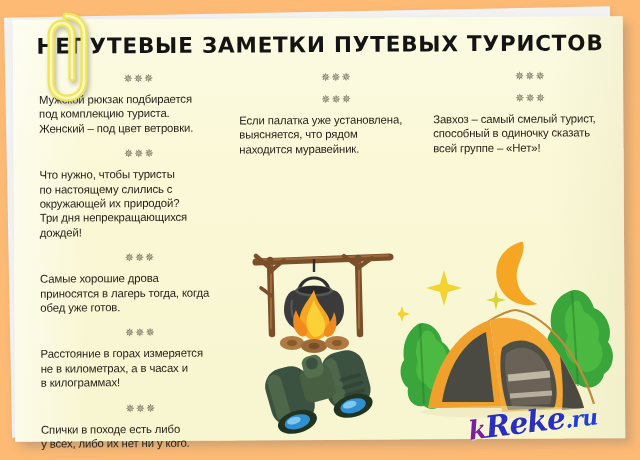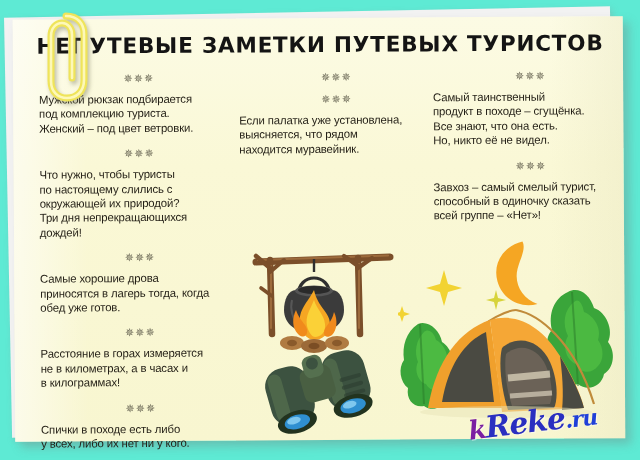--- a/index.html
+++ b/index.html
@@ -1,21 +1,21 @@
 <!DOCTYPE html>
 <html><head>
 <meta charset="utf-8">
 <style>
   html,body{margin:0;padding:0;}
   body{
     width:640px;height:460px;overflow:hidden;
     background:#ffffff;
     font-family:"Liberation Sans", sans-serif;
   }
-  .stage{position:relative;width:640px;height:460px;background:#5eead4;}
+  .stage{position:relative;width:640px;height:460px;background:#fdba74;}
 
   
   .sheet{
     position:absolute;
     left:14px; top:18px; width:610px; height:422px;
     background:linear-gradient(180deg,#fcfbe4 0%, #faf8d6 35%, #f8f6d0 100%);
     box-shadow:6px 6px 10px rgba(120,120,120,.35);
     transform:rotate(-0.35deg);
     transform-origin:50% 50%;
   }
@@ -160,24 +160,20 @@
         <div class="stars">✵✵✵</div>
         <div class="note">Если палатка уже установлена,
 выясняется, что рядом
 находится муравейник.</div>
       </div>
     </div>
 
     <div class="col col-2">
       <div class="blk">
         <div class="stars">✵✵✵</div>
-        <div class="note">Самый таинственный
-продукт в походе – сгущёнка.
-Все знают, что она есть.
-Но, никто её не видел.</div>
       </div>
       <div class="blk">
         <div class="stars">✵✵✵</div>
         <div class="note">Завхоз – самый смелый турист,
 способный в одиночку сказать
 всей группе – «Нет»!</div>
       </div>
     </div>
   </div>
 

